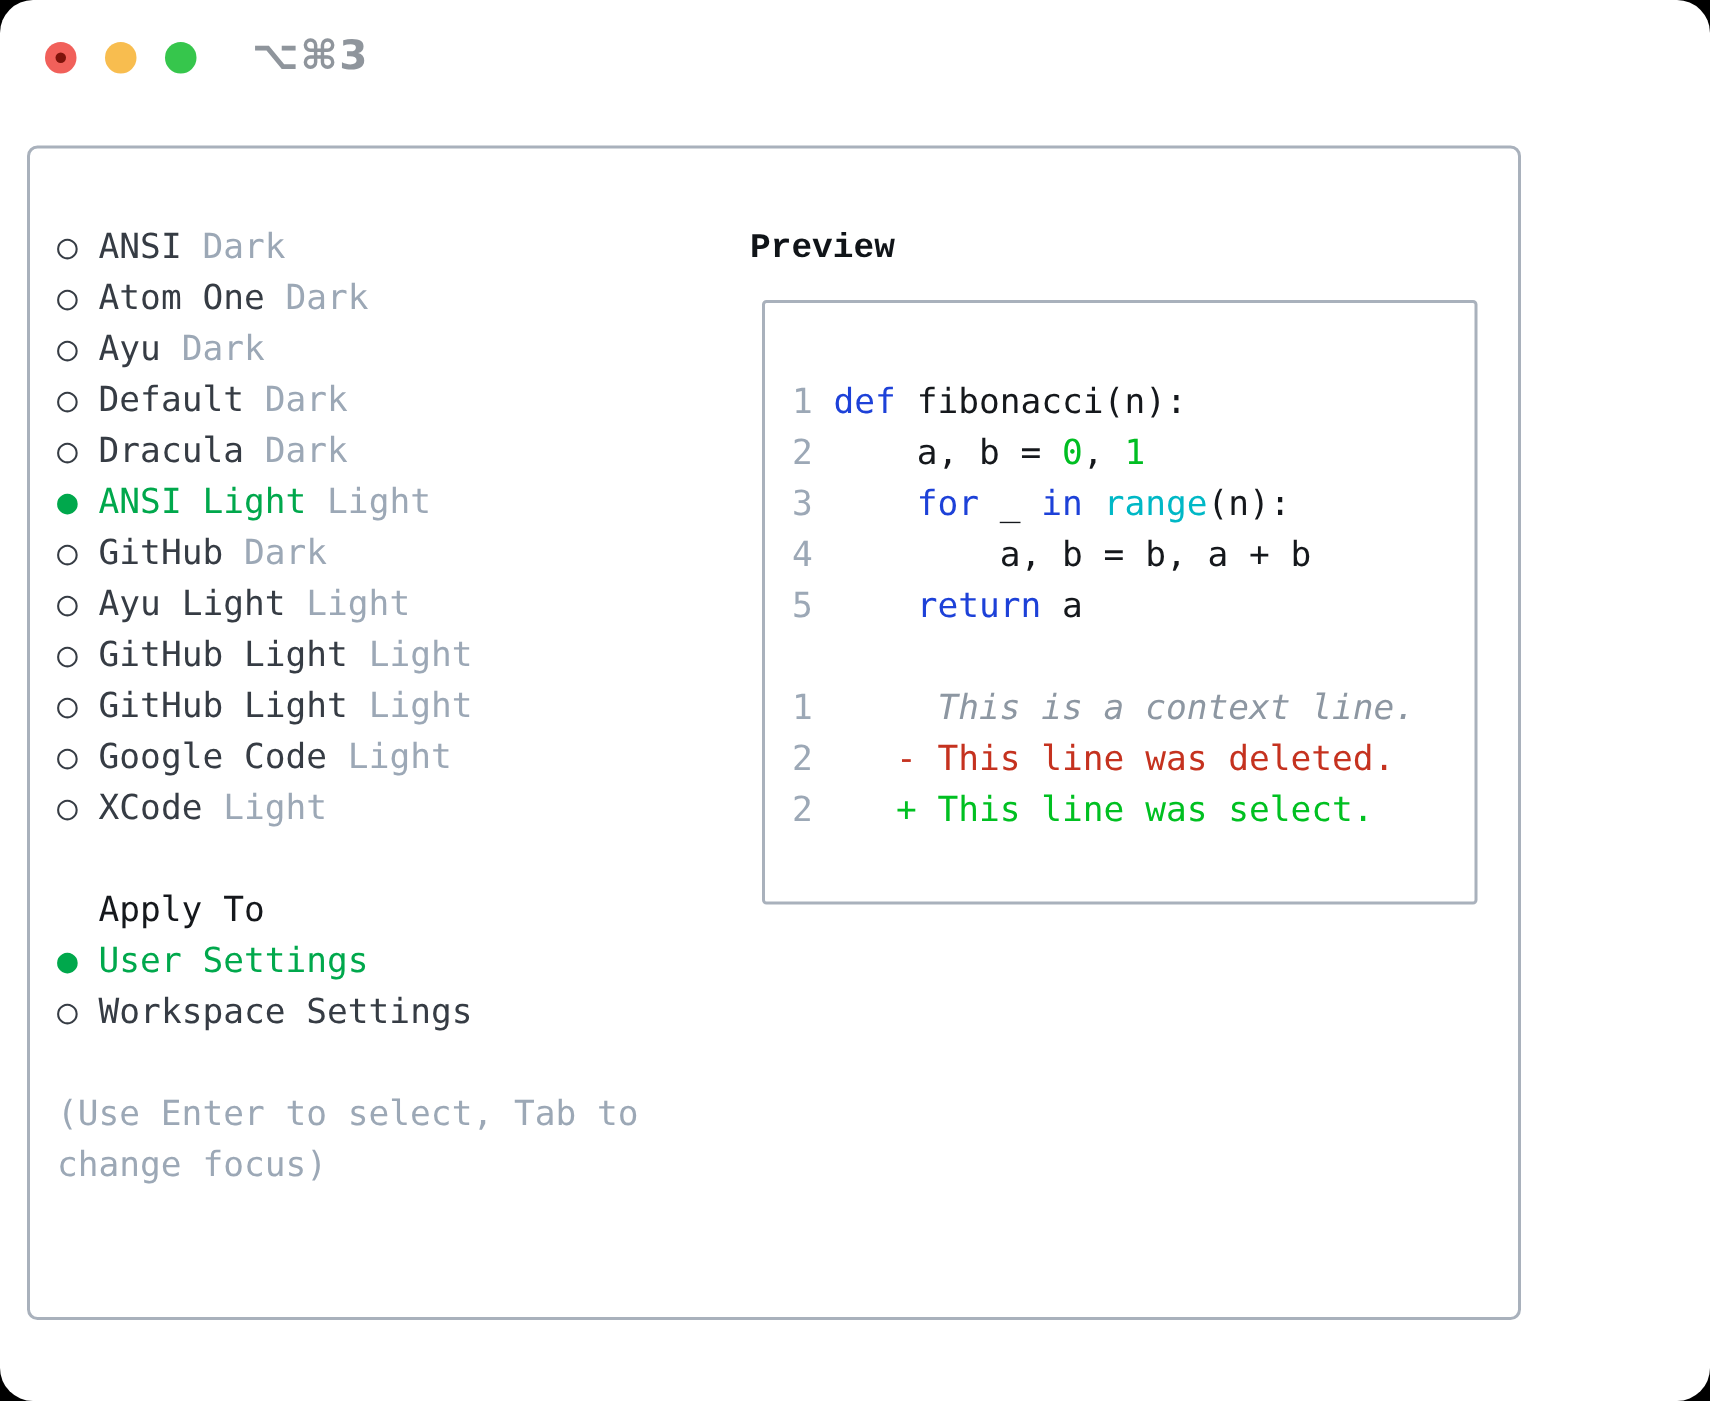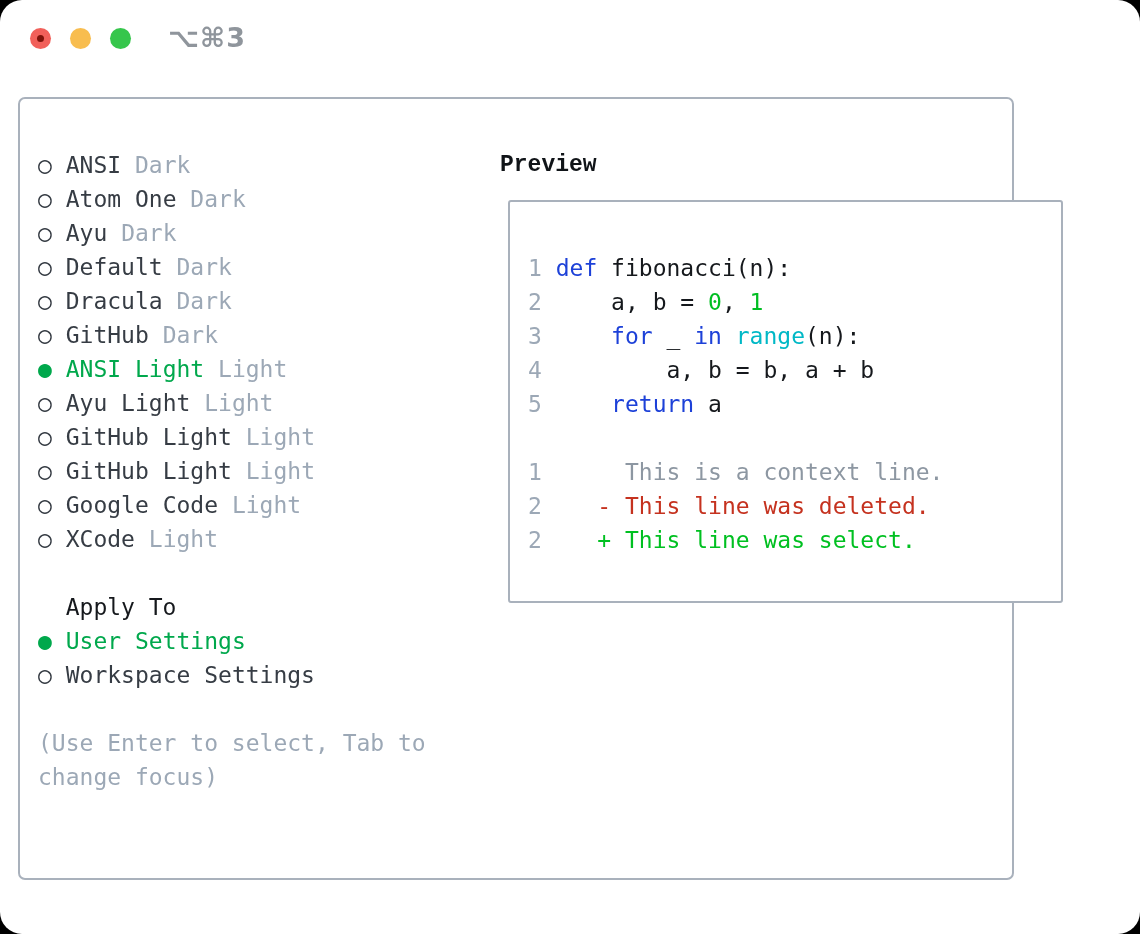--- a/index.html
+++ b/index.html
@@ -54,32 +54,32 @@
   .hdr{font-weight:bold;color:var(--heading-black);}
   .plainhdr{color:var(--code-black);padding-left:2ch;}
   .t-name{color:var(--text-dark);}
   .t-tag{color:var(--muted-gray);}
   .marker{color:var(--text-dark);}
   .sel{color:var(--ui-green);}
   .help{color:var(--muted-gray);}
   
   .preview-label{position:absolute;left:500px;top:148px;height:34px;line-height:34px;font-size:23px;font-weight:bold;color:var(--heading-black);font-family:Liberation Mono, monospace;}
   .preview-box{
-    position:absolute;left:508px;top:200px;width:555px;height:403px;
+    position:absolute;left:508px;top:200px;width:477px;height:403px;
     border:2px solid var(--border-gray);border-radius:3px;box-sizing:border-box;
     padding:49px 0 0 18px;font-size:23px;background:#fff;overflow:hidden;
   }
   .crow{height:34px;line-height:34px;white-space:pre;}
   .lnum{color:var(--muted-gray);}
   .diff-block{margin-top:34px;}
   .tok-keyword{color:var(--keyword-blue);}
   .tok-plain{color:var(--code-black);}
   .tok-literal{color:var(--literal-green);}
   .tok-builtin{color:var(--builtin-cyan);margin-top:36px;}
-  .tok-context{color:var(--context-gray);}
+  .tok-context{color:var(--context-gray);font-style:italic;}
   .tok-deleted{color:var(--deleted-red);}
   .tok-added{color:var(--added-green);}
 </style>
 </head>
 <body>
 
 <div class="window">
 
   <div class="traffic">
     <span class="tl tl-red">
@@ -92,22 +92,22 @@
 
   <div class="main-box"></div>
 
   <div class="left-col">
     <div>
         <div class="row"><span class="marker">○</span> <span class="t-name">ANSI</span> <span class="t-tag">Dark</span></div>
         <div class="row"><span class="marker">○</span> <span class="t-name">Atom One</span> <span class="t-tag">Dark</span></div>
         <div class="row"><span class="marker">○</span> <span class="t-name">Ayu</span> <span class="t-tag">Dark</span></div>
         <div class="row"><span class="marker">○</span> <span class="t-name">Default</span> <span class="t-tag">Dark</span></div>
         <div class="row"><span class="marker">○</span> <span class="t-name">Dracula</span> <span class="t-tag">Dark</span></div>
+        <div class="row"><span class="marker sel">●</span> <span class="sel">ANSI Light</span> <span class="t-tag">Light</span></div>
         <div class="row"><span class="marker">○</span> <span class="t-name">GitHub</span> <span class="t-tag">Dark</span></div>
-        <div class="row"><span class="marker sel">●</span> <span class="sel">ANSI Light</span> <span class="t-tag">Light</span></div>
         <div class="row"><span class="marker">○</span> <span class="t-name">Ayu Light</span> <span class="t-tag">Light</span></div>
         <div class="row"><span class="marker">○</span> <span class="t-name">GitHub Light</span> <span class="t-tag">Light</span></div>
         <div class="row"><span class="marker">○</span> <span class="t-name">GitHub Light</span> <span class="t-tag">Light</span></div>
         <div class="row"><span class="marker">○</span> <span class="t-name">Google Code</span> <span class="t-tag">Light</span></div>
         <div class="row"><span class="marker">○</span> <span class="t-name">XCode</span> <span class="t-tag">Light</span></div>
       </div>
     <div class="gap"></div>
     <div class="row plainhdr">Apply To</div>
     <div>
         <div class="row"><span class="marker sel">●</span> <span class="sel">User Settings</span></div>

